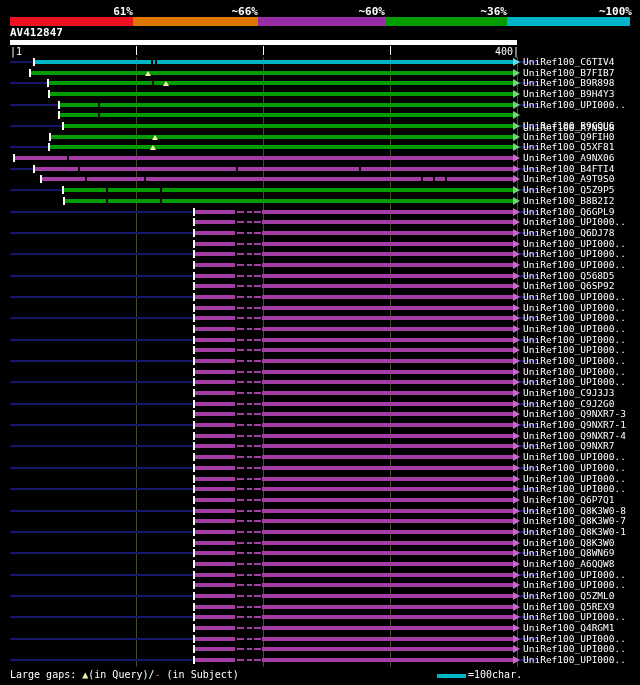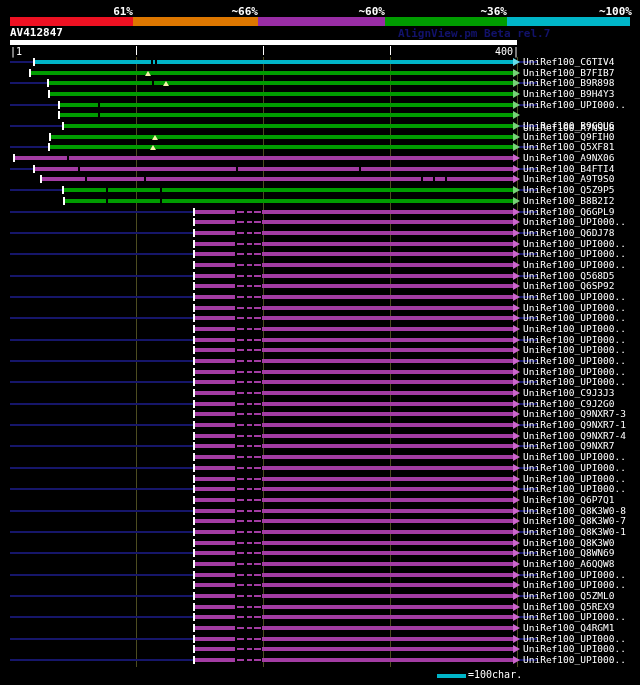--- a/index.html
+++ b/index.html
@@ -43,21 +43,20 @@
     <div id="scale-bar">
         <div class="abs scale-seg" style="left: 10px; width: 123px; background: rgb(238, 17, 34);"></div>
         <div class="abs scale-seg" style="left: 133px; width: 125px; background: rgb(221, 119, 0);"></div>
         <div class="abs scale-seg" style="left: 258px; width: 127px; background: rgb(153, 45, 165);"></div>
         <div class="abs scale-seg" style="left: 385px; width: 122px; background: rgb(0, 156, 0);"></div>
         <div class="abs scale-seg" style="left: 507px; width: 123px; background: rgb(0, 181, 200);"></div>
       </div>
   </div>
 
   <div class="abs" id="query-name">AV412847</div>
-  <div class="abs" id="watermark">AlignView.pm Beta rel.7</div>
   <div class="abs" id="query-bar"></div>
 
   <div class="abs ruler-text" style="left:10px;">|1</div>
   <div class="abs ruler-text" style="left:459px; width:60px; text-align:right;">400|</div>
   <div id="ruler-ticks">
       <div class="abs ruler-tick" style="left: 136px;"></div>
       <div class="abs ruler-tick" style="left: 263px;"></div>
       <div class="abs ruler-tick" style="left: 390px;"></div>
     </div>
 
@@ -541,16 +540,17 @@
       <div class="abs start-tick" style="left: 193px; top: 656.08px;"></div>
       <div class="abs" style="left: 195px; width: 40px; top: 658.08px; height: 4px; background: rgb(163, 60, 163);"></div>
       <div class="abs" style="left: 262px; width: 251px; top: 658.08px; height: 4px; background: rgb(163, 60, 163);"></div>
       <div class="abs" style="left: 237px; width: 7px; top: 659.08px; height: 2px; background: rgb(163, 60, 163);"></div>
       <div class="abs" style="left: 247px; width: 5px; top: 659.08px; height: 2px; background: rgb(163, 60, 163);"></div>
       <div class="abs" style="left: 254px; width: 7px; top: 659.08px; height: 2px; background: rgb(163, 60, 163);"></div>
       <div class="abs arrow" style="left: 513px; top: 656.08px; border-left: 7px solid rgb(204, 102, 204);"></div>
       <div class="abs row-label" style="left: 523px; top: 655.08px;">UniRef100_UPI000..</div>
     </div>
 
+  <div class="abs" id="footer-text"><span>Large gaps: </span><span id="footer-tri">▲</span><span>(in Query)/</span><span id="footer-dash">- </span><span>(in Subject)</span></div>
   <div class="abs" id="legend-scalebar"></div>
   <div class="abs" id="legend-scalebar-label">=100char.</div>
 
 </div>
 
 </body></html>

